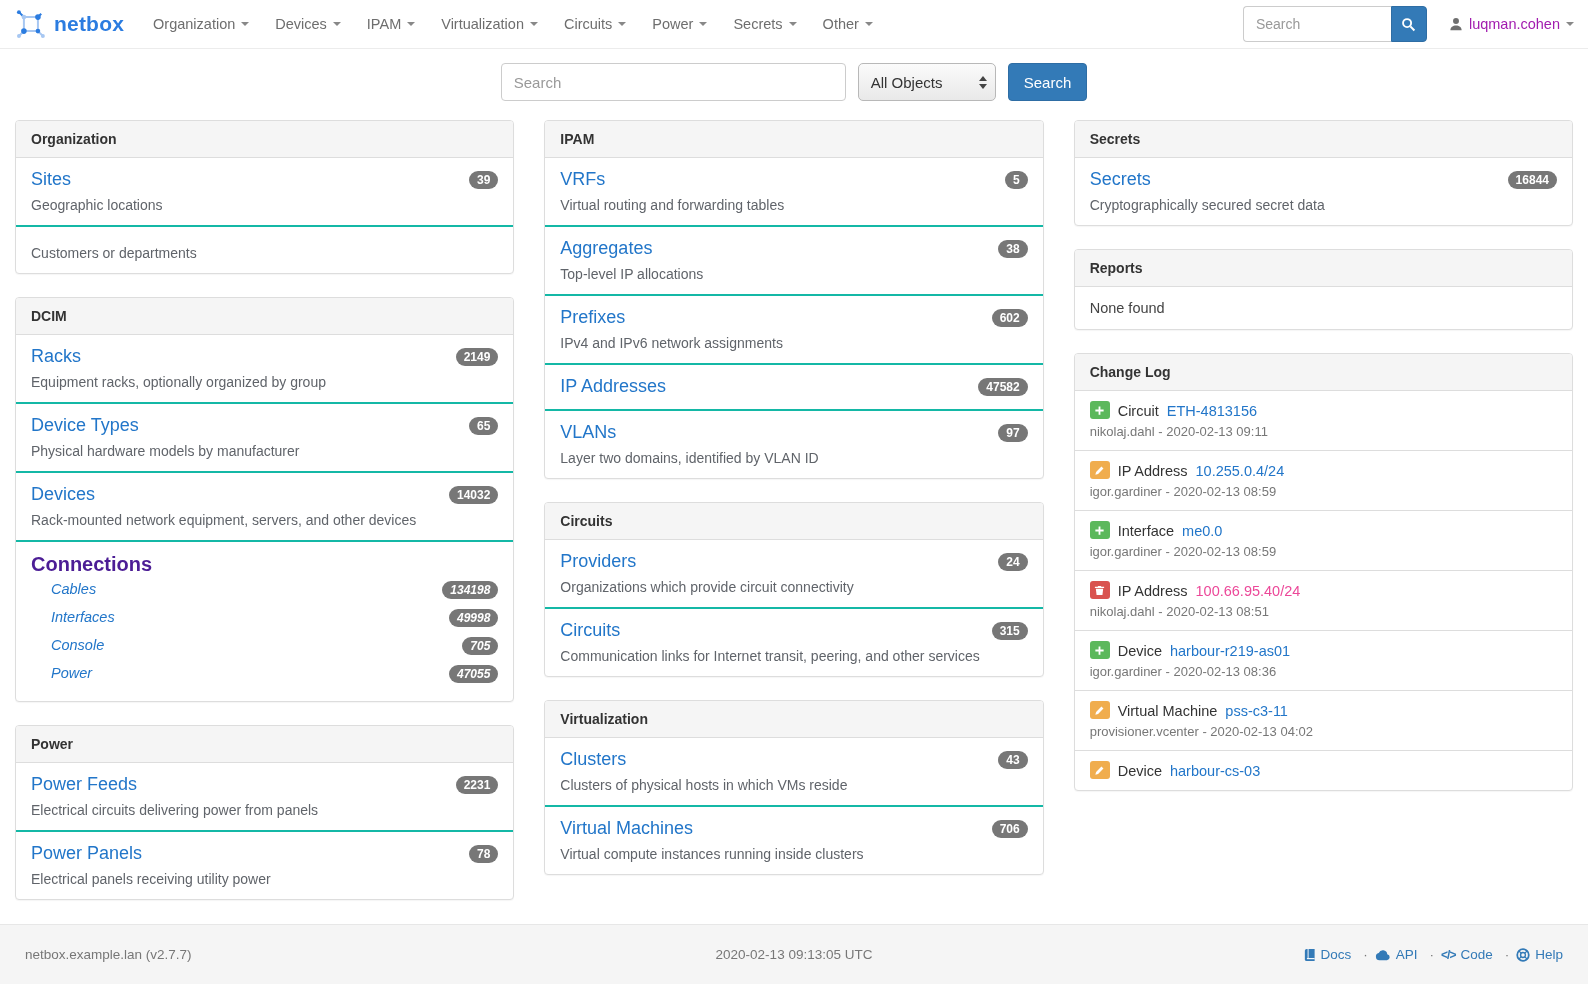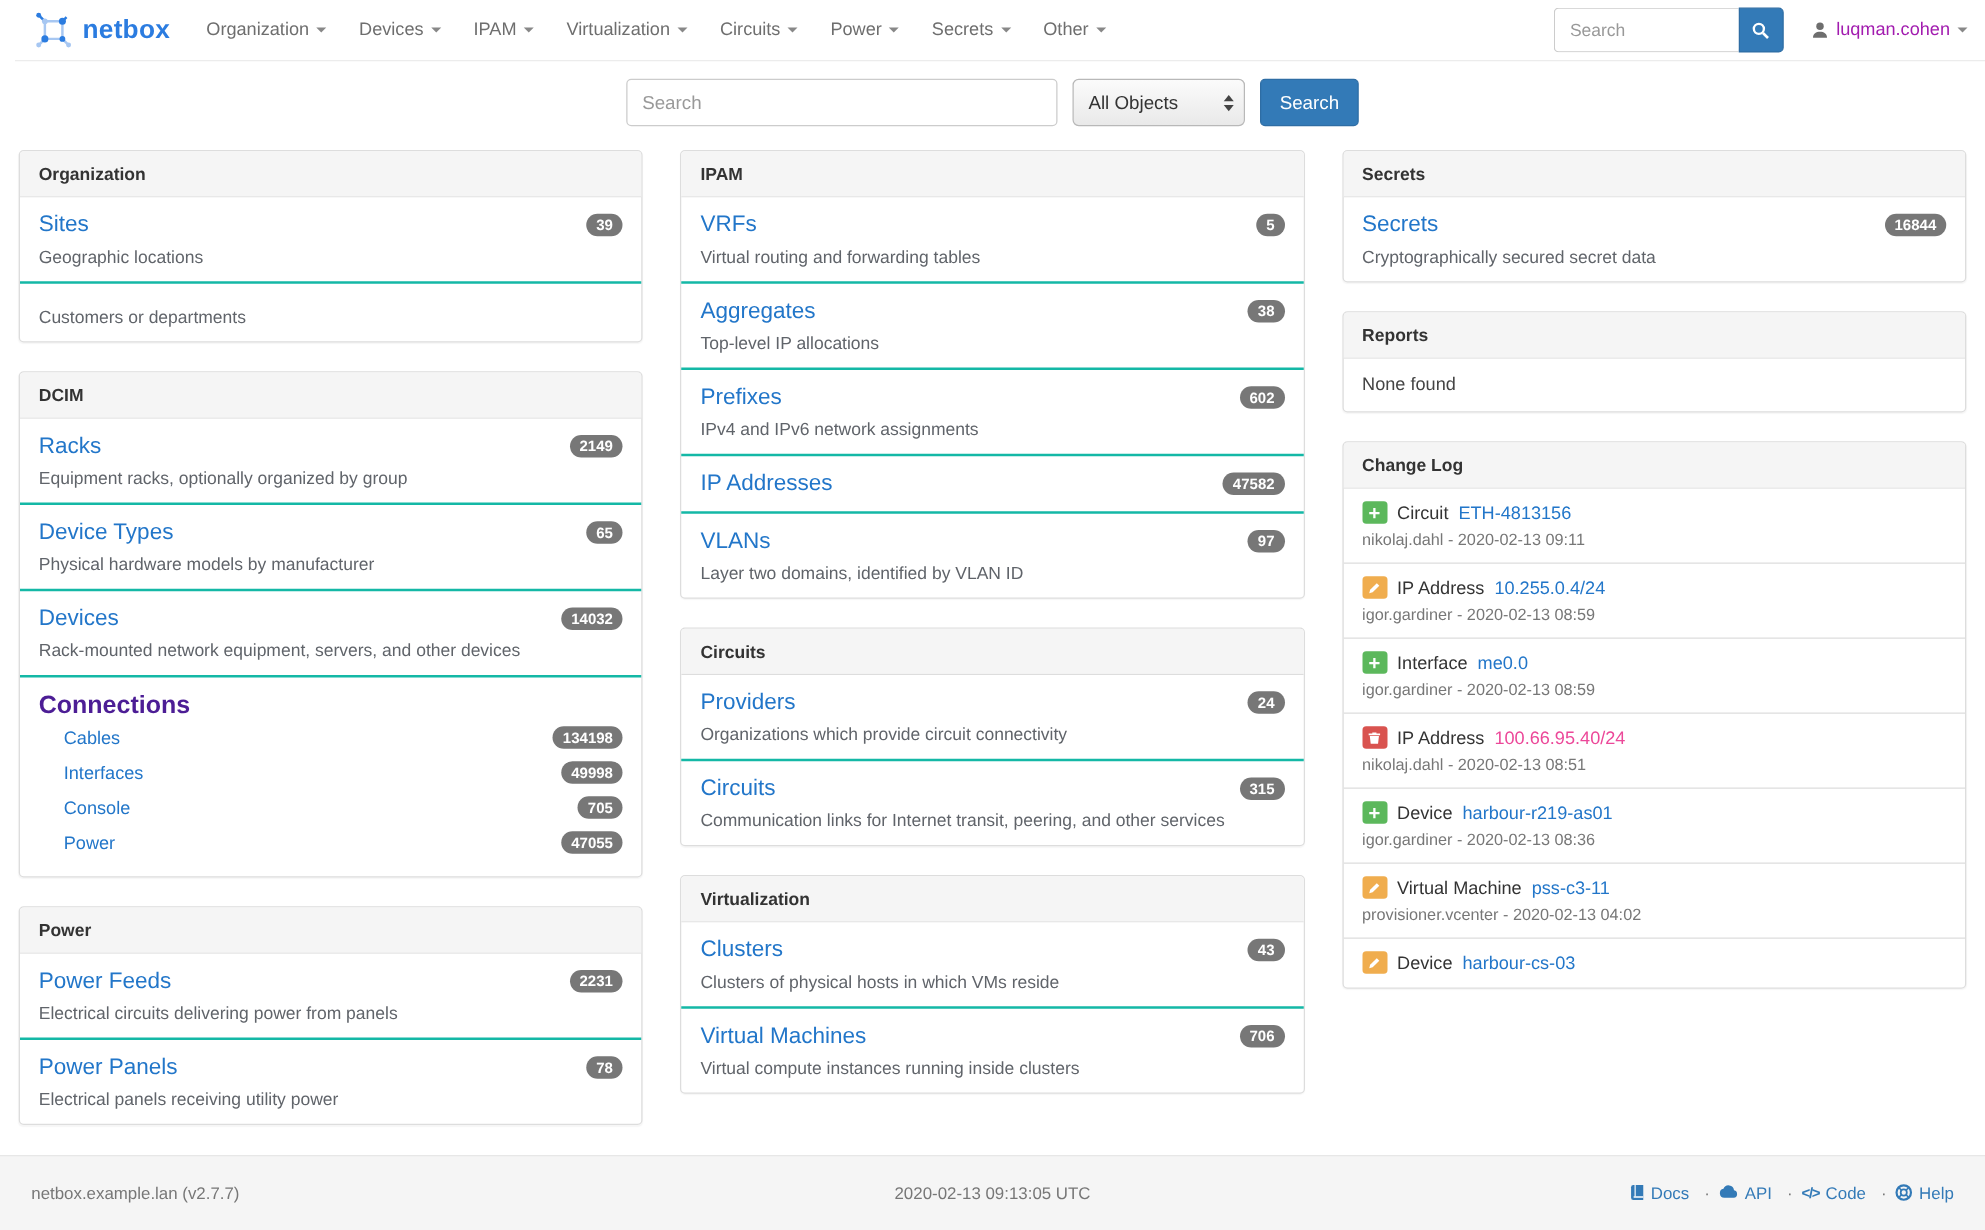--- a/index.html
+++ b/index.html
@@ -14,21 +14,21 @@
   *{box-sizing:border-box;}
   html,body{margin:0;padding:0;}
   body{
     font-family:"Liberation Sans",sans-serif;
     font-size:14px;color:#333;background:#fff;
     display:flex;flex-direction:column;min-height:100vh;
   }
   a{text-decoration:none;}
 
   
-  .navbar{display:flex;align-items:center;height:49px;padding:0 14px;background:#fff;border-bottom:1px solid #ececec;margin-left:12px;}
+  .navbar{display:flex;align-items:center;height:49px;padding:0 14px;background:#fff;border-bottom:1px solid #ececec;}
   .brand{display:flex;align-items:center;gap:7px;margin-right:16px;cursor:pointer;}
   .brand-text{color:var(--brand_blue);font-size:21px;font-weight:bold;letter-spacing:.2px;}
   .nav-menu{display:flex;align-items:center;height:100%;}
   .nav-item{color:#6e6e6e;padding:0 13px;height:100%;display:flex;align-items:center;gap:6px;font-size:14.5px;cursor:pointer;}
   .caret{width:0;height:0;border-left:4px solid transparent;border-right:4px solid transparent;border-top:4px solid #888;display:inline-block;}
   .nav-right{margin-left:auto;display:flex;align-items:center;gap:22px;}
   .nav-search{display:flex;}
   .nav-search input{width:148px;height:36px;border:1px solid #ccc;border-right:none;border-radius:4px 0 0 4px;padding:0 12px;font-size:14px;color:#555;outline:none;}
   .nav-search input::placeholder{color:#999;}
   .nav-search button{width:36px;height:36px;background:var(--primary_blue);border:1px solid #2e6da4;border-radius:0 4px 4px 0;display:flex;align-items:center;justify-content:center;cursor:pointer;padding:0;}
@@ -52,42 +52,42 @@
   .panel-body{padding:13px 15px;font-size:14.5px;color:#444;}
   .list-item{padding:11px 15px 12px;border-bottom:2px solid #14b8a6;}
   .panel .list-item:last-child{border-bottom:none;}
   .item-top{display:flex;justify-content:space-between;align-items:center;}
   .item-title{font-size:18px;color:var(--link_blue);font-weight:500;}
   .badge{background:var(--badge_gray);color:#fff;border-radius:10px;padding:3px 8px;font-size:12px;font-weight:bold;line-height:1;}
   .item-desc{color:#60646a;font-size:14px;margin-top:7px;}
 
   .connections{padding:11px 15px 13px;}
   .connections-title{font-size:20px;font-weight:700;color:#4c1d95;}
-  .conn-row{display:flex;justify-content:space-between;align-items:flex-end;padding:5px 0 5px 20px;}
+  .conn-row{display:flex;justify-content:space-between;align-items:flex-start;padding:5px 0 5px 20px;font-style:italic;}
   .conn-link{color:var(--link_blue);font-size:14.5px;}
 
   
   .cl-entry{padding:10px 15px 11px;border-bottom:1px solid #ddd;}
   .panel .cl-entry:last-child{border-bottom:none;}
   .cl-line{display:flex;align-items:flex-end;gap:8px;font-size:14.5px;color:#333;}
   .cl-label{width:20px;height:18px;border-radius:3px;display:inline-flex;align-items:center;justify-content:center;flex:none;}
   .cl-label.created{background:var(--created_green);}
   .cl-label.updated{background:var(--updated_orange);}
   .cl-label.deleted{background:var(--deleted_red);}
   .cl-name{color:var(--link_blue);}
   .cl-name-plain{color:#ec4899;}
   .cl-meta{color:#777;font-size:13px;margin-top:5px;}
 
   
   .footer{margin-top:auto;background:#f5f5f5;border-top:1px solid #e7e7e7;display:flex;align-items:center;padding:22px 25px;font-size:13.5px;color:#777;}
   .footer-left{flex:1;}
   .footer-center{flex:1;text-align:center;}
   .footer-right{flex:1;display:flex;justify-content:flex-end;align-items:center;}
   .footer-links{display:flex;align-items:center;}
-  .footer-link{color:var(--primary_blue);display:inline-flex;align-items:flex-start;gap:5px;}
+  .footer-link{color:var(--primary_blue);display:inline-flex;align-items:center;gap:5px;}
   .footer-links .footer-link:not(:last-child)::after{content:"·";margin:0 7px;color:#777;text-decoration:none;}
   .code-glyph{font-size:12px;font-weight:bold;letter-spacing:-1px;}
 </style>
 </head>
 <body>
 
 <div class="navbar">
   <div class="brand">
     <span style="display:flex;">
       <svg width="33" height="33" viewBox="0 0 40 40">

